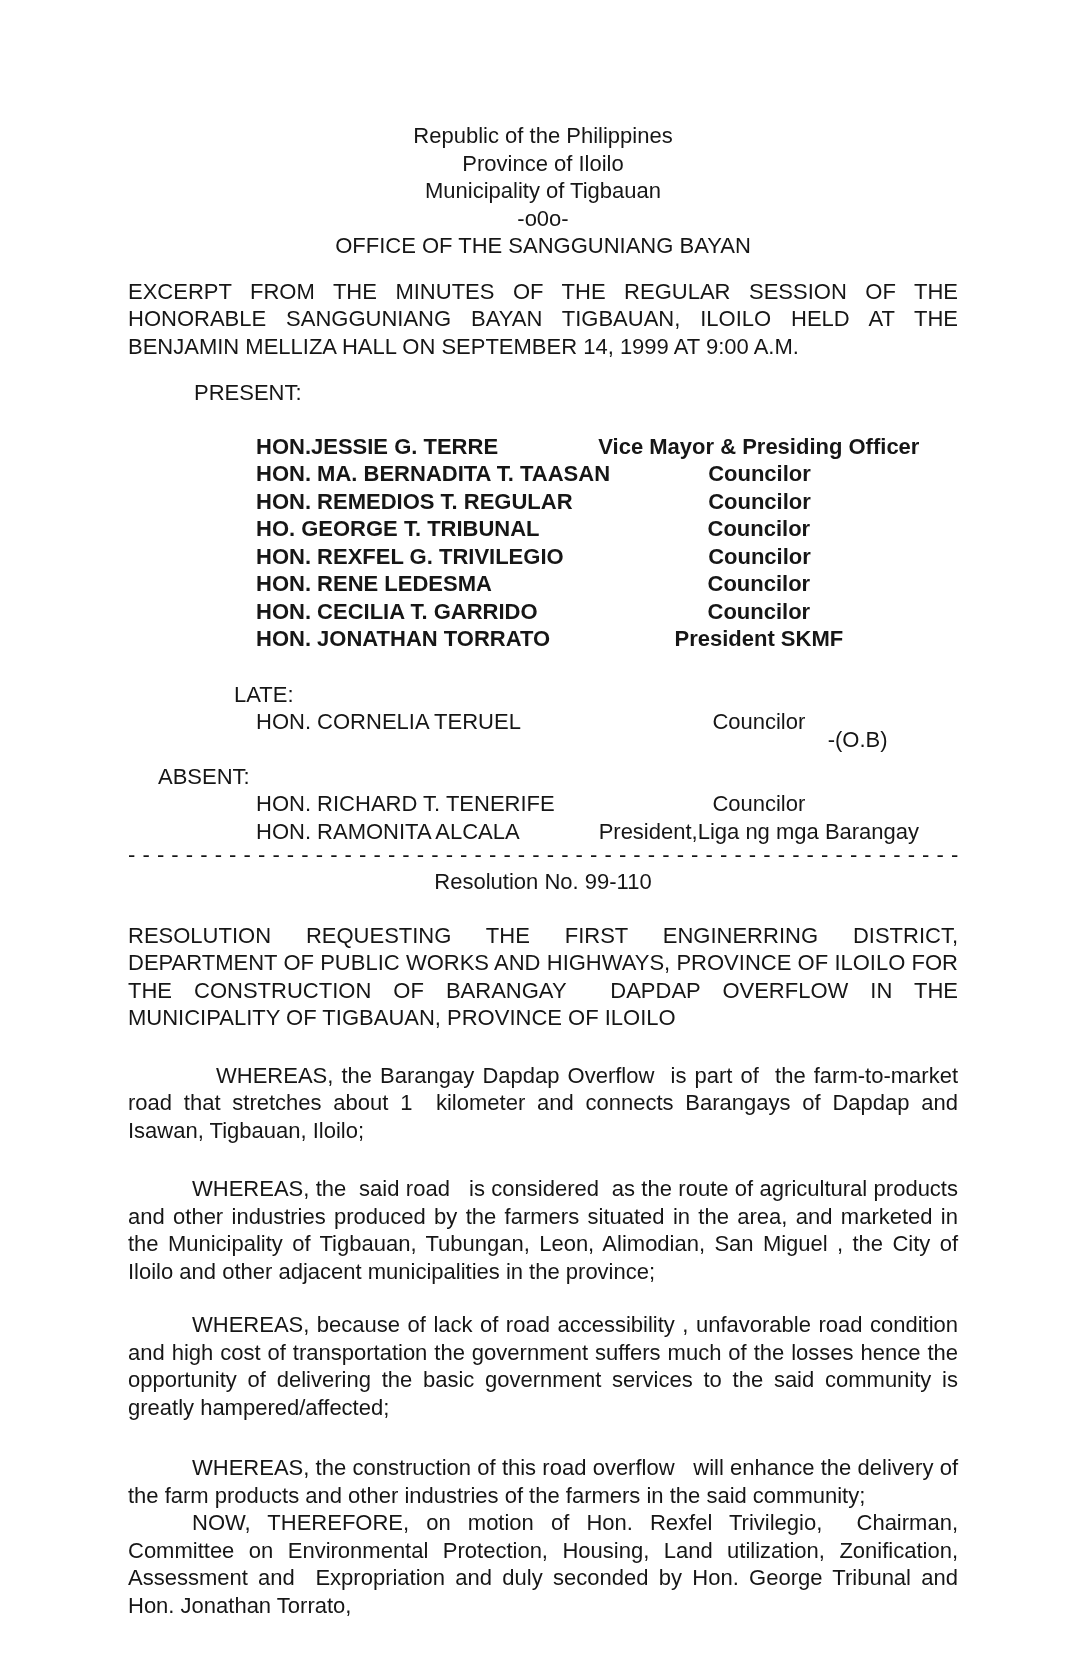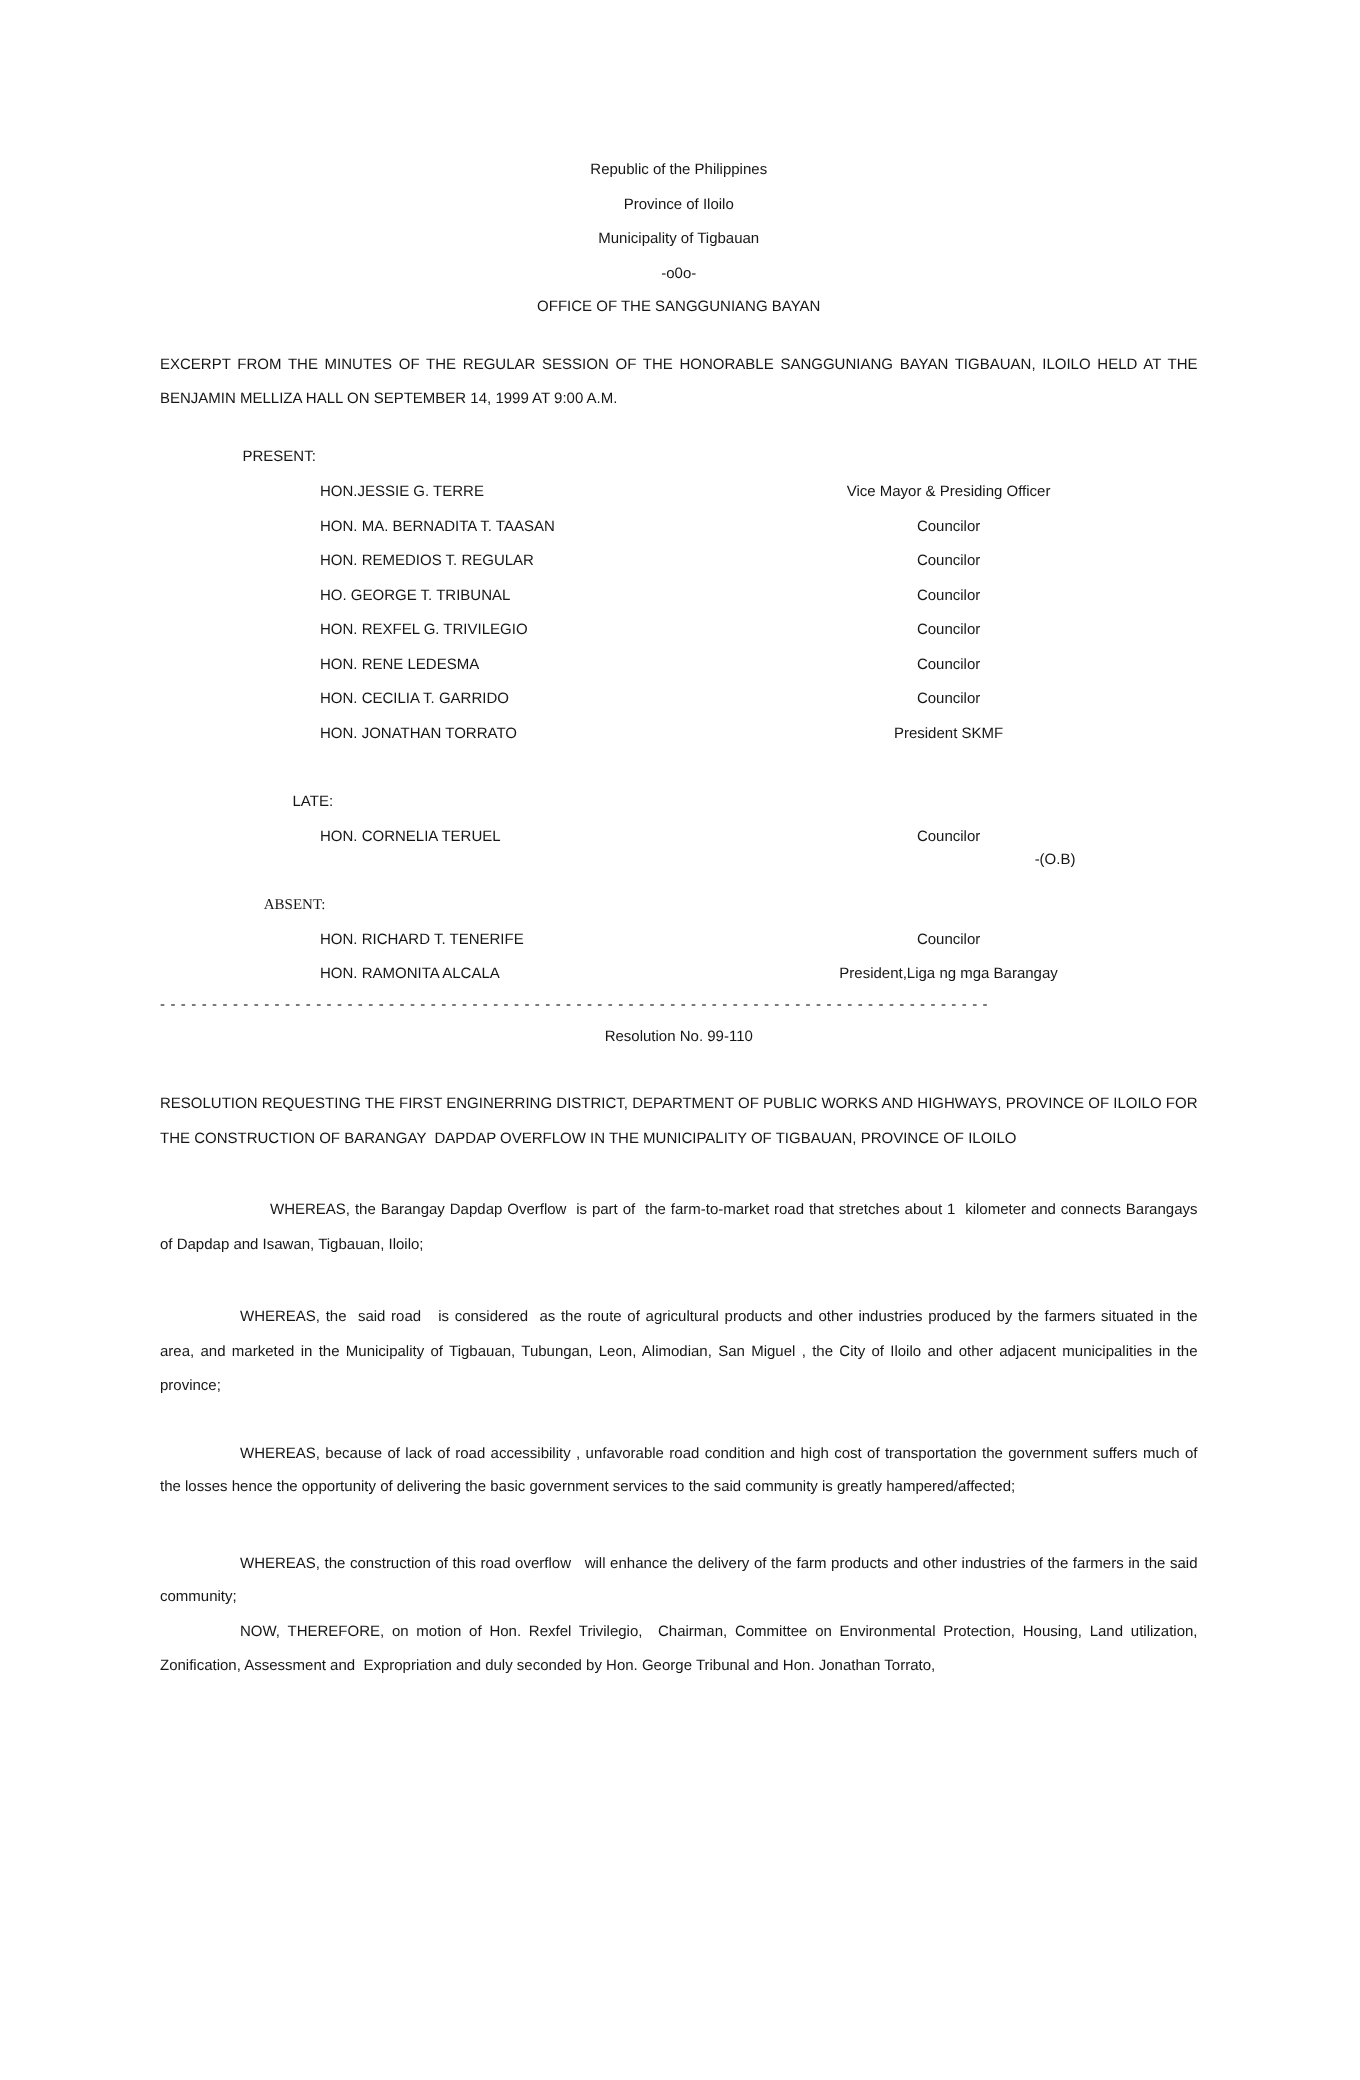--- a/index.html
+++ b/index.html
@@ -5,36 +5,36 @@
   html,body { margin:0; padding:0; background:#e8e8e8; }
   .page {
     position: relative;
     width: 1088px;
     height: 1664px;
     margin: 0 auto;
     background: #ffffff;
     box-sizing: border-box;
     padding: 122px 130px 0 128px;
     font-family: "Liberation Sans", sans-serif;
-    font-size: 12px;
+    font-size: 22px;
     line-height: 27.5px;
     color: #161616;
     overflow: hidden;
   }
   .hdr-line { text-align: center; }
   .para {
     text-align: justify;
     white-space: pre-wrap;
   }
   .excerpt { margin-top: 18px; }
   .att-label { margin-left: 66px; }
   .label-present { margin-top: 19px; }
   .label-late { margin-top: 28px; margin-left: 106px; }
-  .label-absent { margin-top: 27px; margin-left: 83px; font-family: Liberation Serif, serif; }
-  .att-list-present { margin-top: 1px; }
+  .label-absent { margin-top: 27px; margin-left: 30px; }
+  .att-list-present { margin-top: 26px; font-weight: bold; }
   .att-row { display: flex; }
   .att-row .att-name { margin-left: 128px; width: 305px; white-space: nowrap; }
   .att-row .att-pos { width: 400px; text-align: center; position: relative; white-space: nowrap; }
   .att-note { position: absolute; left: 268px; top: 18px; }
   .divider {
     white-space: nowrap;
     overflow: hidden;
     line-height: 20px;
     letter-spacing: 0.5px;
   }

